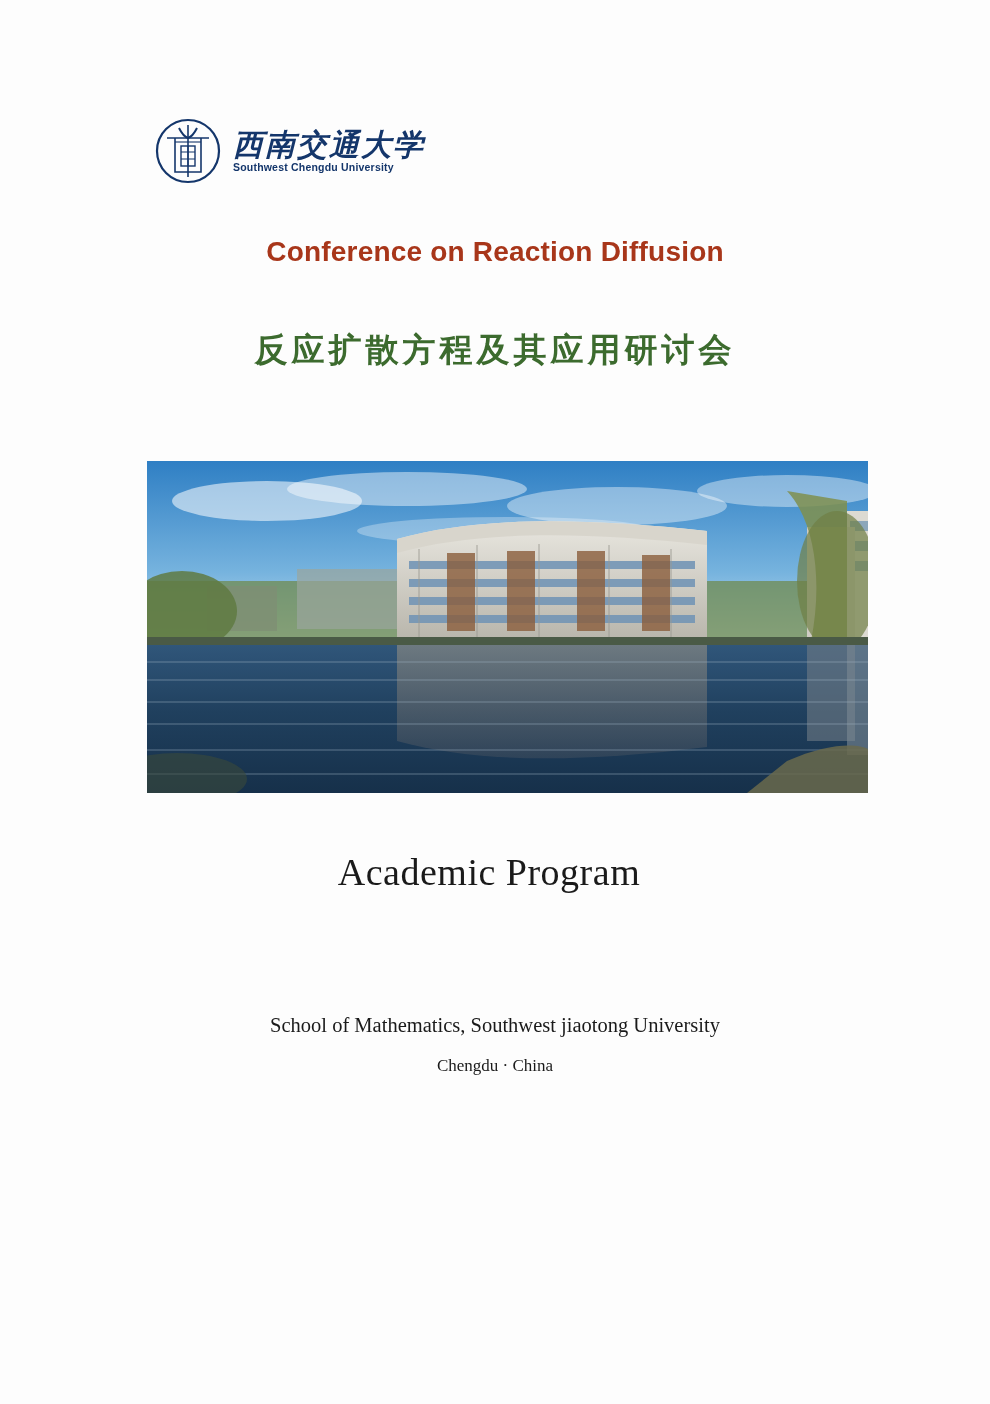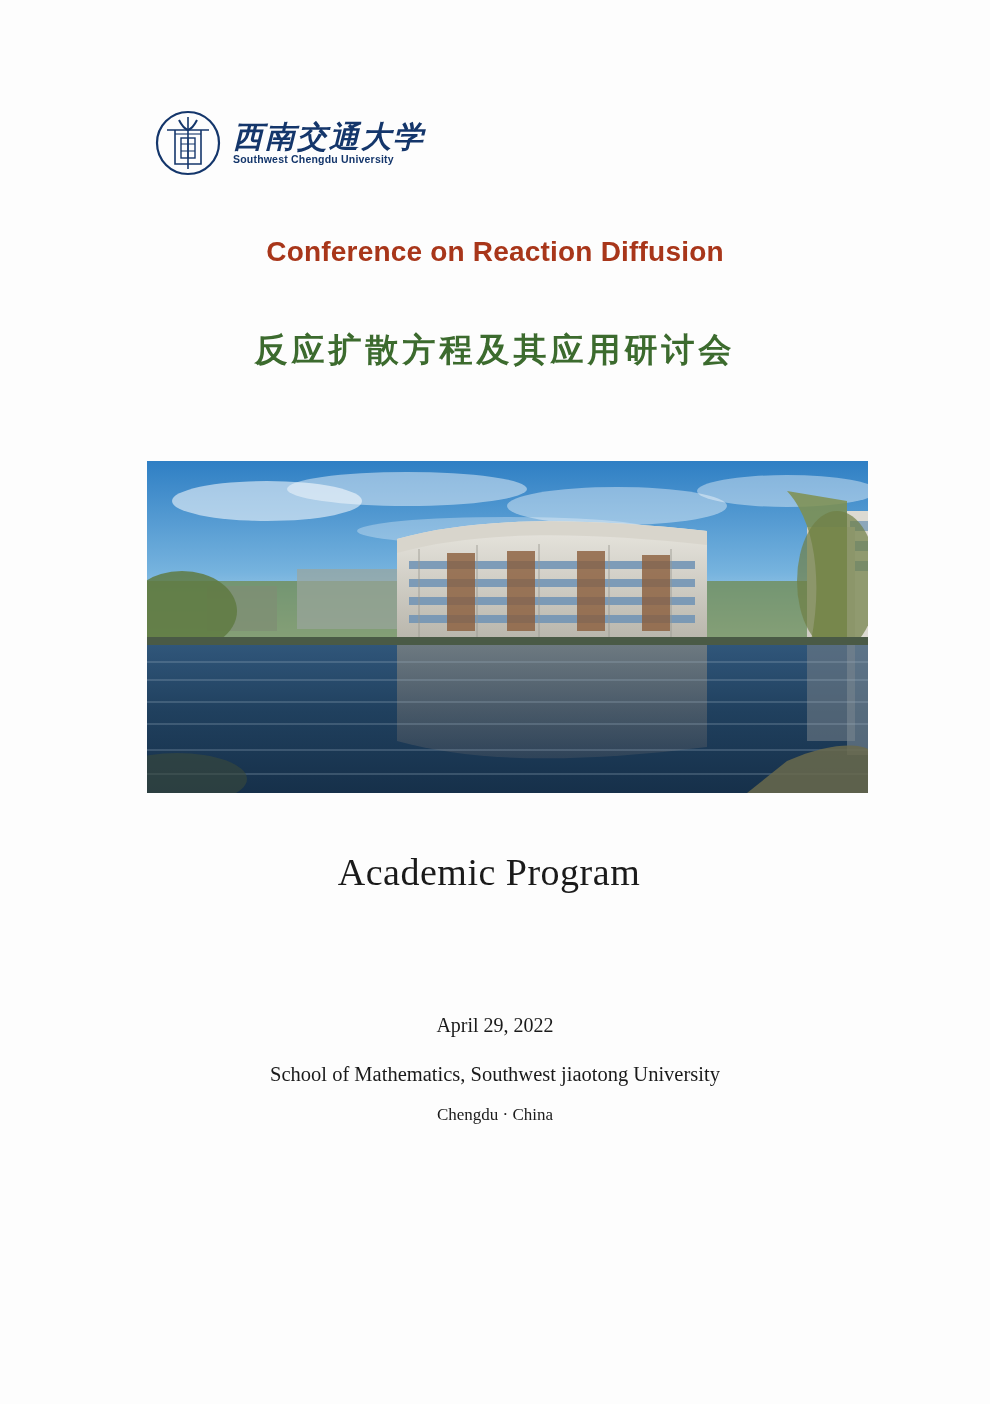--- a/index.html
+++ b/index.html
@@ -18,21 +18,21 @@
   .page {
     position: absolute;
     inset: 0;
     background: #fdfdfd;
   }
 
   
   .logo-block {
     position: absolute;
     left: 155px;
-    top: 110px;
+    top: 118px;
     display: flex;
     align-items: center;
     gap: 12px;
   }
   .logo-mark {
     width: 66px;
     height: 66px;
     position: relative;
     flex: none;
   }
@@ -241,18 +241,17 @@
       </g>
 
       <path d="M640 300 C680 282 710 282 721 288 L721 332 L600 332 Z" fill="#6a6a4c" opacity="0.85"></path>
       <ellipse cx="30" cy="318" rx="70" ry="26" fill="#3a4a3a" opacity="0.6"></ellipse>
     </svg>
   </div>
 
   <div class="program-title">Academic Program</div>
 
   <div class="meta">
-    <div class="line date">April 29, 2022</div>
     <div class="line venue">School of Mathematics, Southwest jiaotong University</div>
     <div class="line city">Chengdu · China</div>
   </div>
 
 </div>
 
 </body></html>

